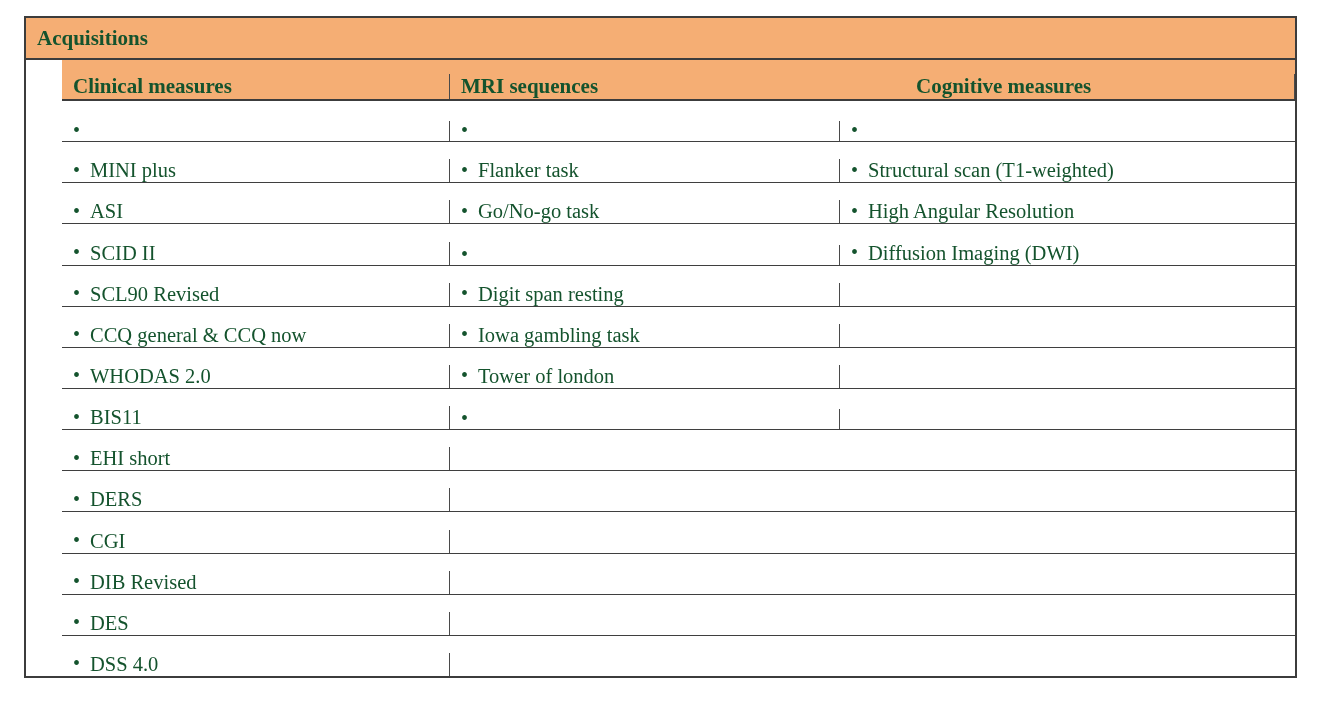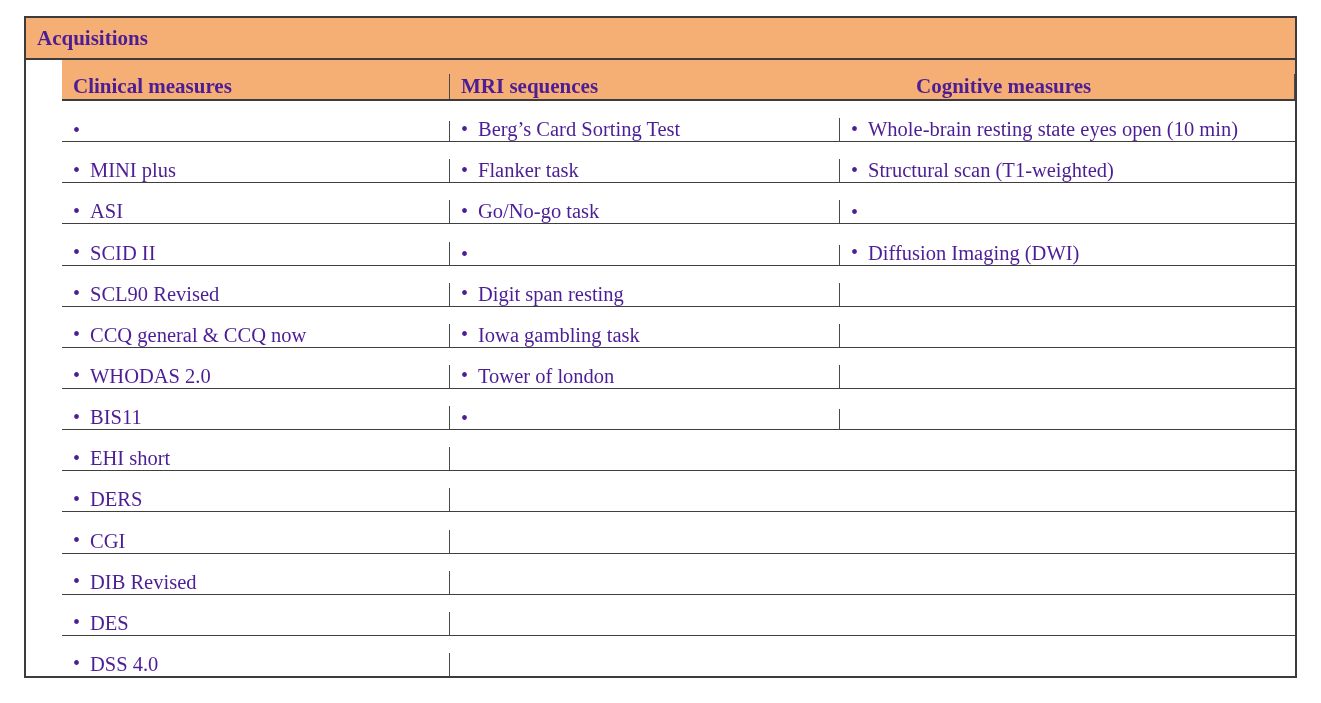--- a/index.html
+++ b/index.html
@@ -18,21 +18,21 @@
   }
   .acq-table {
     position: absolute;
     left: 24px;
     top: 16px;
     width: 1273px;
     height: 662px;
     border: 2px solid #3c3c3c;
     display: flex;
     flex-direction: column;
-    color: #4c1d95;
+    color: #14532d;
   }
   .row {
     display: flex;
     flex-direction: row;
     align-items: flex-end;
     margin-left: 36px;
   }
   .title-row {
     height: 42px;
     flex: 0 0 42px;
@@ -113,25 +113,23 @@
       </div>
     </div>
 
     <div class="table-body" id="table-body">
         <div class="row data-row">
           <div class="cell col0">
             <span class="bullet">•</span>
           </div>
           <div class="cell col1">
             <span class="bullet">•</span>
-            <span>Berg’s Card Sorting Test</span>
-          </div>
-          <div class="cell col2">
-            <span class="bullet">•</span>
-            <span>Whole-brain resting state eyes open (10 min)</span>
+          </div>
+          <div class="cell col2">
+            <span class="bullet">•</span>
           </div>
         </div>
         <div class="row data-row">
           <div class="cell col0">
             <span class="bullet">•</span>
             <span>MINI plus</span>
           </div>
           <div class="cell col1">
             <span class="bullet">•</span>
             <span>Flanker task</span>
@@ -145,20 +143,21 @@
           <div class="cell col0">
             <span class="bullet">•</span>
             <span>ASI</span>
           </div>
           <div class="cell col1">
             <span class="bullet">•</span>
             <span>Go/No-go task</span>
           </div>
           <div class="cell col2">
             <span class="bullet">•</span>
+            <span>High Angular Resolution</span>
           </div>
         </div>
         <div class="row data-row">
           <div class="cell col0">
             <span class="bullet">•</span>
             <span>SCID II</span>
           </div>
           <div class="cell col1">
             <span class="bullet">•</span>
           </div>

